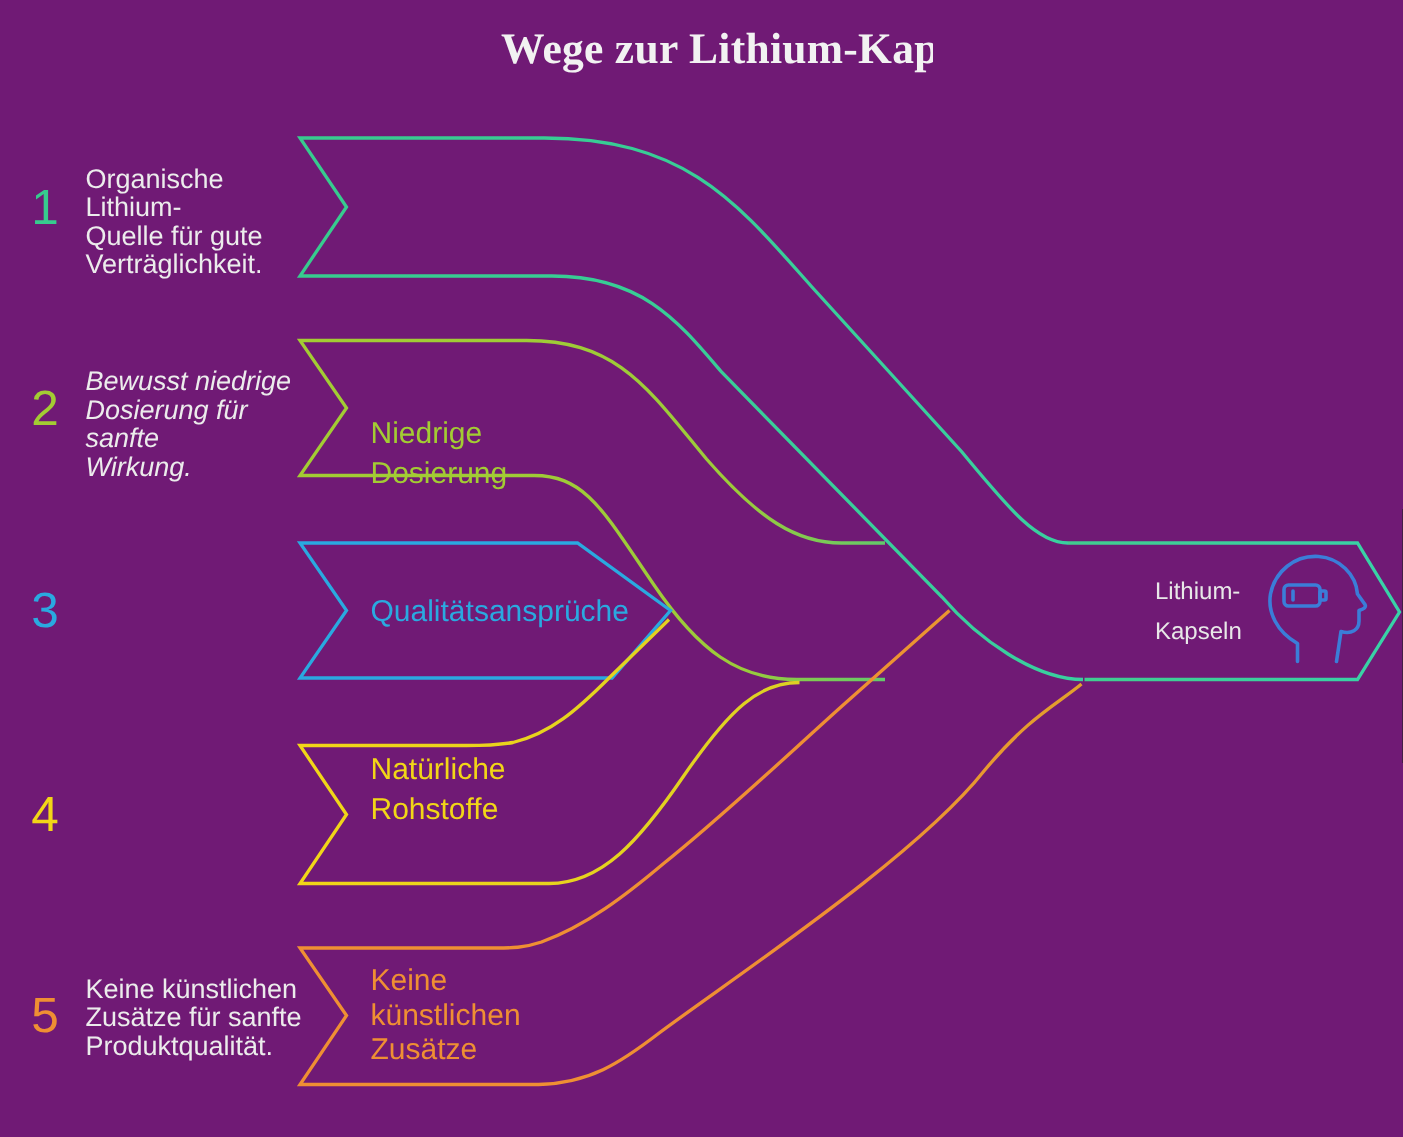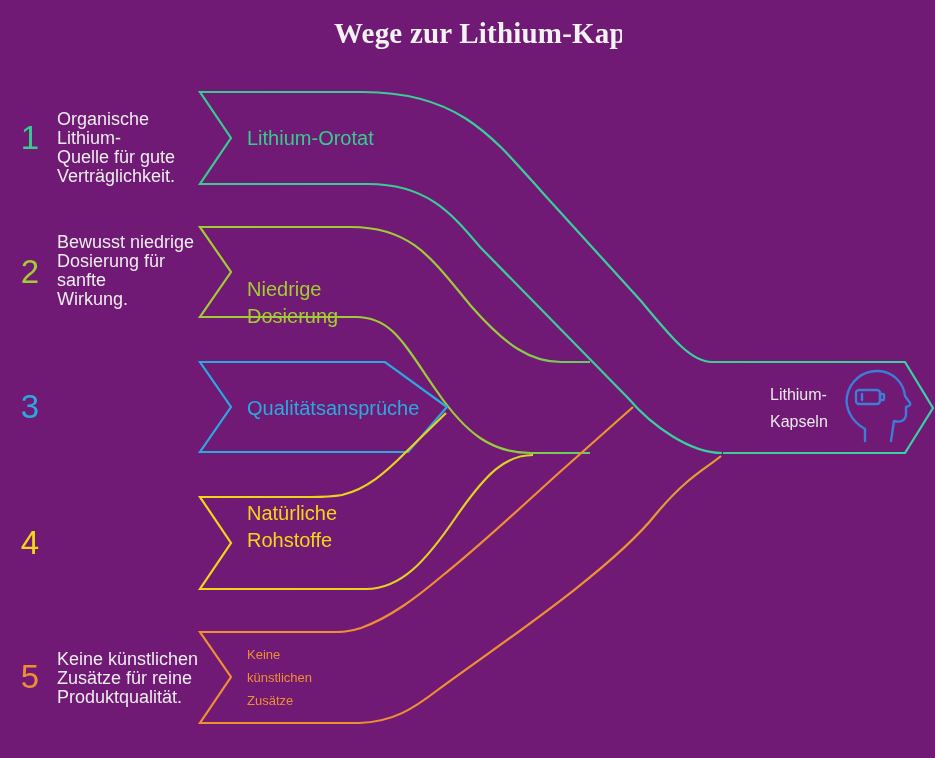--- a/index.html
+++ b/index.html
@@ -23,33 +23,33 @@
   .num.n1{top:118px;color:#37cb8e;}
   .num.n2{top:252px;color:#a3cc33;}
   .num.n3{top:387px;color:#2aa9e0;}
   .num.n4{top:523px;color:#f2d617;}
   .num.n5{top:657px;color:#ef8f33;}
   .desc{
     position:absolute;left:57px;width:148px;color:#ececec;
     font-size:18px;line-height:19px;
   }
   .desc.d1{top:110px;}
-  .desc.d2{top:233px;}
+  .desc.d2{top:245px;font-style:italic;}
   .desc.d3{top:371px;}
   .desc.d4{top:507px;}
   .desc.d5{top:650px;}
   .blabel{
     position:absolute;left:247px;font-size:20px;font-weight:500;
     line-height:27px;
   }
   .blabel.l1{top:125px;color:#37cb8e;}
   .blabel.l2{top:244px;color:#a3cc33;margin-top:32px;}
   .blabel.l3{top:395px;color:#2aa9e0;}
   .blabel.l4{top:500px;color:#f2d617;}
-  .blabel.l5{top:643px;color:#ef8f33;line-height:23px;font-size:13px;}
+  .blabel.l5{top:643px;color:#ef8f33;line-height:23px;font-size:20px;}
   .out-label{
     position:absolute;left:770px;top:381px;color:#e8e8e8;
     font-size:16px;font-weight:500;line-height:27px;
   }
 </style>
 </head>
 <body>
 
 <div class="canvas">
 
@@ -111,23 +111,20 @@
   <div class="title-clip">
     <h1>Wege zur Lithium-Kap</h1>
   </div>
 
   <div class="num n1">1</div>
   <div class="desc d1">
     <div>Organische Lithium-</div>
     <div>Quelle für gute</div>
     <div>Verträglichkeit.</div>
   </div>
-  <div class="blabel l1">
-    <div>Lithium-Orotat</div>
-  </div>
 
   <div class="num n2">2</div>
   <div class="desc d2">
     <div>Bewusst niedrige</div>
     <div>Dosierung für sanfte</div>
     <div>Wirkung.</div>
   </div>
   <div class="blabel l2">
     <div>Niedrige</div>
     <div>Dosierung</div>
@@ -140,21 +137,21 @@
 
   <div class="num n4">4</div>
   <div class="blabel l4">
     <div>Natürliche</div>
     <div>Rohstoffe</div>
   </div>
 
   <div class="num n5">5</div>
   <div class="desc d5">
     <div>Keine künstlichen</div>
-    <div>Zusätze für reine</div>
+    <div>Zusätze für sanfte</div>
     <div>Produktqualität.</div>
   </div>
   <div class="blabel l5">
     <div>Keine</div>
     <div>künstlichen</div>
     <div>Zusätze</div>
   </div>
 
   <div class="out-label">
     <div>Lithium-</div>

